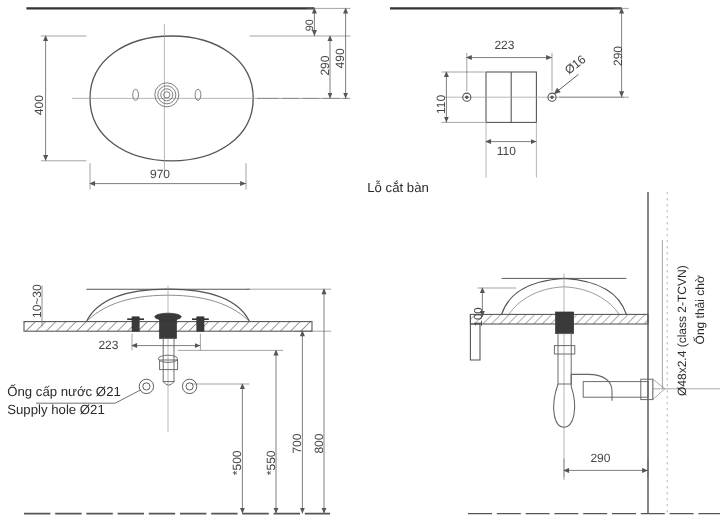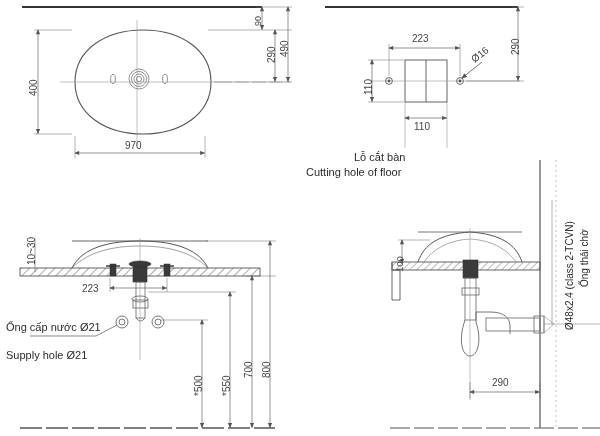--- a/index.html
+++ b/index.html
@@ -222,32 +222,31 @@
   <div class="dim vtext" style="left:253px;top:26px;transform:rotate(-90deg);font-size:9px;">90</div>
   <div class="dim vtext" style="left:266px;top:63px;transform:rotate(-90deg);">290</div>
   <div class="dim vtext" style="left:279px;top:57px;transform:rotate(-90deg);">490</div>
 
   <div class="dim" style="left:412px;top:33px;">223</div>
   <div class="dim vtext" style="left:363px;top:95px;transform:rotate(-90deg);">110</div>
   <div class="dim" style="left:414px;top:121px;">110</div>
   <div class="dim" style="left:469px;top:56px;transform:rotate(-38deg);transform-origin:0 0;">Ø16</div>
   <div class="dim vtext" style="left:510px;top:55px;transform:rotate(-90deg);">290</div>
 
-  <div class="note" style="left:306px;top:150px;margin-left:48px;">Lỗ cắt bàn</div>
-  <div class="note" style="left:306px;top:165px;">Cutting hole of floor</div>
+  <div class="note" style="left:306px;top:150px;">Lỗ cắt bàn</div>
 
   <div class="dim vtext" style="left:26px;top:265px;transform:rotate(-90deg);">10~30</div>
   <div class="dim" style="left:82px;top:283px;">223</div>
   <div class="dim vtext" style="left:193px;top:396px;transform:rotate(-90deg);">*500</div>
   <div class="dim vtext" style="left:221px;top:396px;transform:rotate(-90deg);">*550</div>
   <div class="dim vtext" style="left:243px;top:378px;transform:rotate(-90deg);">700</div>
   <div class="dim vtext" style="left:261px;top:378px;transform:rotate(-90deg);">800</div>
 
   <div class="note" style="left:6px;top:320px;">Ống cấp nước Ø21</div>
-  <div class="note" style="left:6px;top:348px;text-align:right;">Supply hole Ø21</div>
+  <div class="note" style="left:6px;top:335px;text-align:right;">Supply hole Ø21</div>
 
   <div class="dim vtext" style="left:394px;top:272px;transform:rotate(-90deg);font-size:9.5px;">100</div>
   <div class="dim" style="left:492px;top:377px;">290</div>
 
   <div class="note vtext" style="left:563px;top:330px;transform:rotate(-90deg);font-size:10px;">Ø48x2.4 (class 2-TCVN)</div>
   <div class="note vtext" style="left:578px;top:287px;transform:rotate(-90deg);font-size:10px;">Ống thải chờ</div>
 
 </div>
 
 </body></html>

